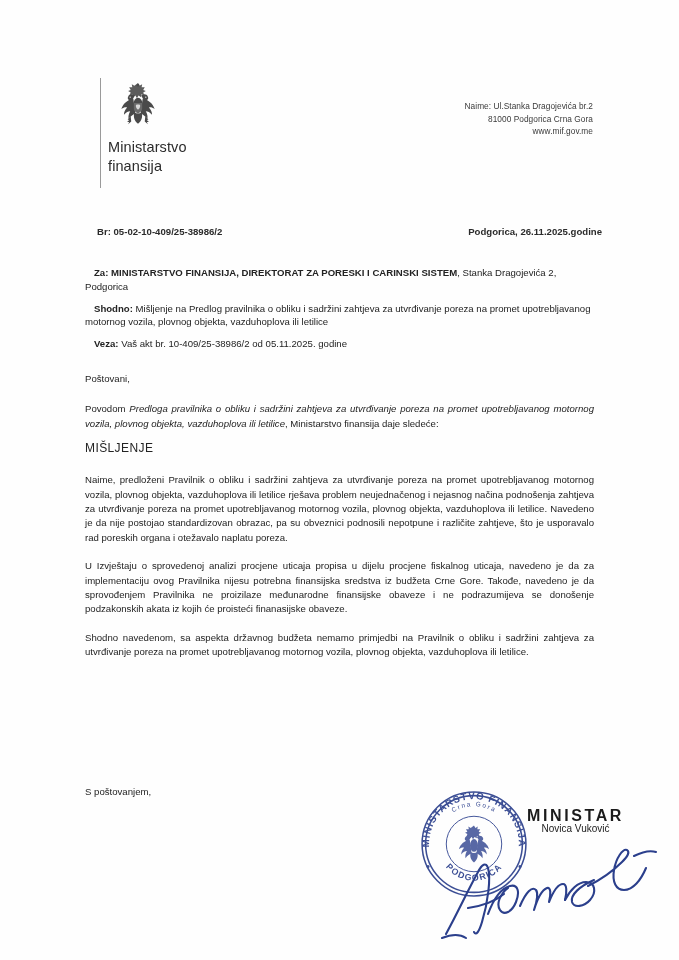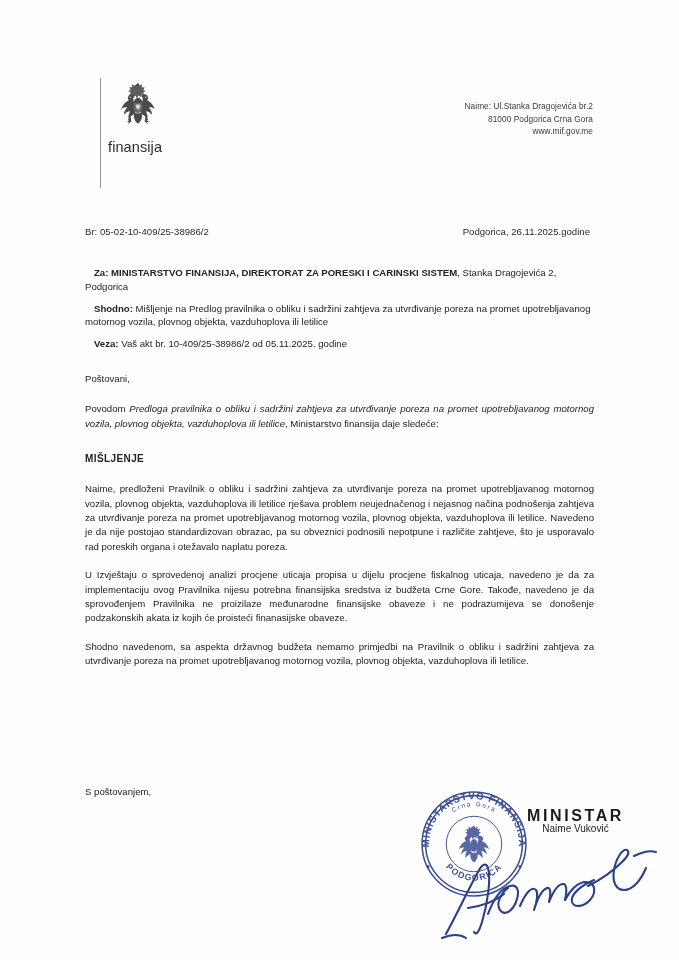--- a/index.html
+++ b/index.html
@@ -64,28 +64,29 @@
     text-align: right;
     font-size: 8.3px;
     line-height: 1.52;
     color: #3a3a3a;
     letter-spacing: 0.05px;
   }
 
   
   .refrow {
     position: absolute;
-    left: 85px;
+    left: 97px;
     top: 226px;
     width: 509px;
     display: flex;
     justify-content: space-between;
     align-items: baseline;
     font-size: 9.6px;
     color: #2b2b2b;
+    font-weight: bold;
   }
   .refrow .place { margin-right: 4px; }
 
   
   .meta {
     position: absolute;
     left: 85px;
     top: 266px;
     width: 509px;
     font-size: 9.6px;
@@ -104,27 +105,27 @@
     top: 372px;
     width: 509px;
     font-size: 9.6px;
     line-height: 1.5;
     color: #232323;
   }
   .body p {
     margin: 0 0 14px 0;
     text-align: justify;
   }
-  .body p.tight { margin-bottom: 20px; }
+  .body p.tight { margin-bottom: 8px; }
   .body em { font-style: italic; }
 
   .opinion-title {
     text-align: center;
-    font-weight: bold;
-    font-size: 10px;
+    font-weight: normal;
+    font-size: 12px;
     letter-spacing: 0.4px;
     margin: 0 0 16px 0 !important;
   }
 
   .greeting { margin-bottom: 16px !important; }
 
   
   .closing {
     position: absolute;
     left: 85px;
@@ -207,20 +208,21 @@
           <path d="M43 62 c-2 8 -1 16 7 22 c8-6 9-14 7-22 c-4 3 -10 3 -14 0z"></path>
 
           <path d="M42 44 h16 v10 c0 6 -5 9 -8 11 c-3-2 -8-5 -8-11z" fill="#6b6b6b"></path>
           <path d="M46 48 c2-1 6-1 8 0 c1 4 -2 8 -4 9 c-2-1 -5-5 -4-9z" fill="#d8d8d8"></path>
 
           <path d="M36 70 l-6 6 3 1 -4 4 4 0 -2 4 6-5z"></path>
           <path d="M64 70 l6 6 -3 1 4 4 -4 0 2 4 -6-5z"></path>
         </g>
       </svg>
       <div class="brand-name">
+        <div>Ministarstvo</div>
         <div>finansija</div>
       </div>
     </div>
 
     <div class="addr">
       <div>Naime: Ul.Stanka Dragojevića br.2</div>
       <div>81000 Podgorica Crna Gora</div>
       <div>www.mif.gov.me</div>
     </div>
   </div>
@@ -280,21 +282,21 @@
         <ellipse cx="100" cy="106" rx="17" ry="27"></ellipse>
         <path d="M88 70 c-10-8 -22-6 -26 4 c-4 8 2 14 8 14 c6 0 10-4 12-8z"></path>
         <path d="M112 70 c10-8 22-6 26 4 c4 8 -2 14 -8 14 c-6 0 -10-4 -12-8z"></path>
         <path d="M82 82 c-24 4 -40 20 -46 40 c8-6 16-8 22-6 c-8 8 -12 18 -12 28 c8-10 16-14 24-14 c-6 10 -8 20 -6 30 c8-12 18-18 26-20z"></path>
         <path d="M118 82 c24 4 40 20 46 40 c-8-6 -16-8 -22-6 c8 8 12 18 12 28 c-8-10 -16-14 -24-14 c6 10 8 20 6 30 c-8-12 -18-18 -26-20z"></path>
         <path d="M86 134 c-4 16 -2 32 14 44 c16-12 18-28 14-44 c-8 6 -20 6 -28 0z"></path>
       </g>
     </svg>
 
     <div class="sig-title">MINISTAR</div>
-    <div class="sig-name">Naime Vuković</div>
+    <div class="sig-name">Novica Vuković</div>
 
     <svg class="signature" viewBox="0 0 230 105">
       <g fill="none" stroke="#2b3f8c" stroke-width="2.1" stroke-linecap="round" stroke-linejoin="round">
         <path d="M8 92 C 20 70, 30 48, 40 30 C 44 22, 48 20, 50 26 C 53 36, 50 60, 44 80 C 41 90, 38 94, 36 90"></path>
         <path d="M30 66 C 44 64, 56 60, 66 52"></path>
         <path d="M50 72 C 56 56, 64 46, 72 44 C 80 42, 82 50, 78 60 C 74 70, 66 74, 62 68 C 58 62, 62 52, 70 46"></path>
         <path d="M82 64 C 88 50, 94 44, 98 48 C 101 52, 98 62, 96 68 C 99 58, 104 48, 109 46 C 113 45, 113 52, 111 60 C 115 50, 120 42, 125 42 C 129 42, 129 50, 127 58"></path>
         <path d="M127 58 C 132 48, 140 40, 148 40 C 157 40, 159 50, 152 58 C 146 65, 136 66, 134 60 C 132 53, 142 44, 156 38"></path>
         <path d="M150 44 C 162 38, 174 30, 184 20 C 190 14, 192 10, 189 8 C 185 6, 178 16, 176 28 C 174 40, 178 48, 186 48 C 195 48, 203 38, 208 26"></path>
         <path d="M4 96 C 14 92, 22 92, 28 96"></path>

